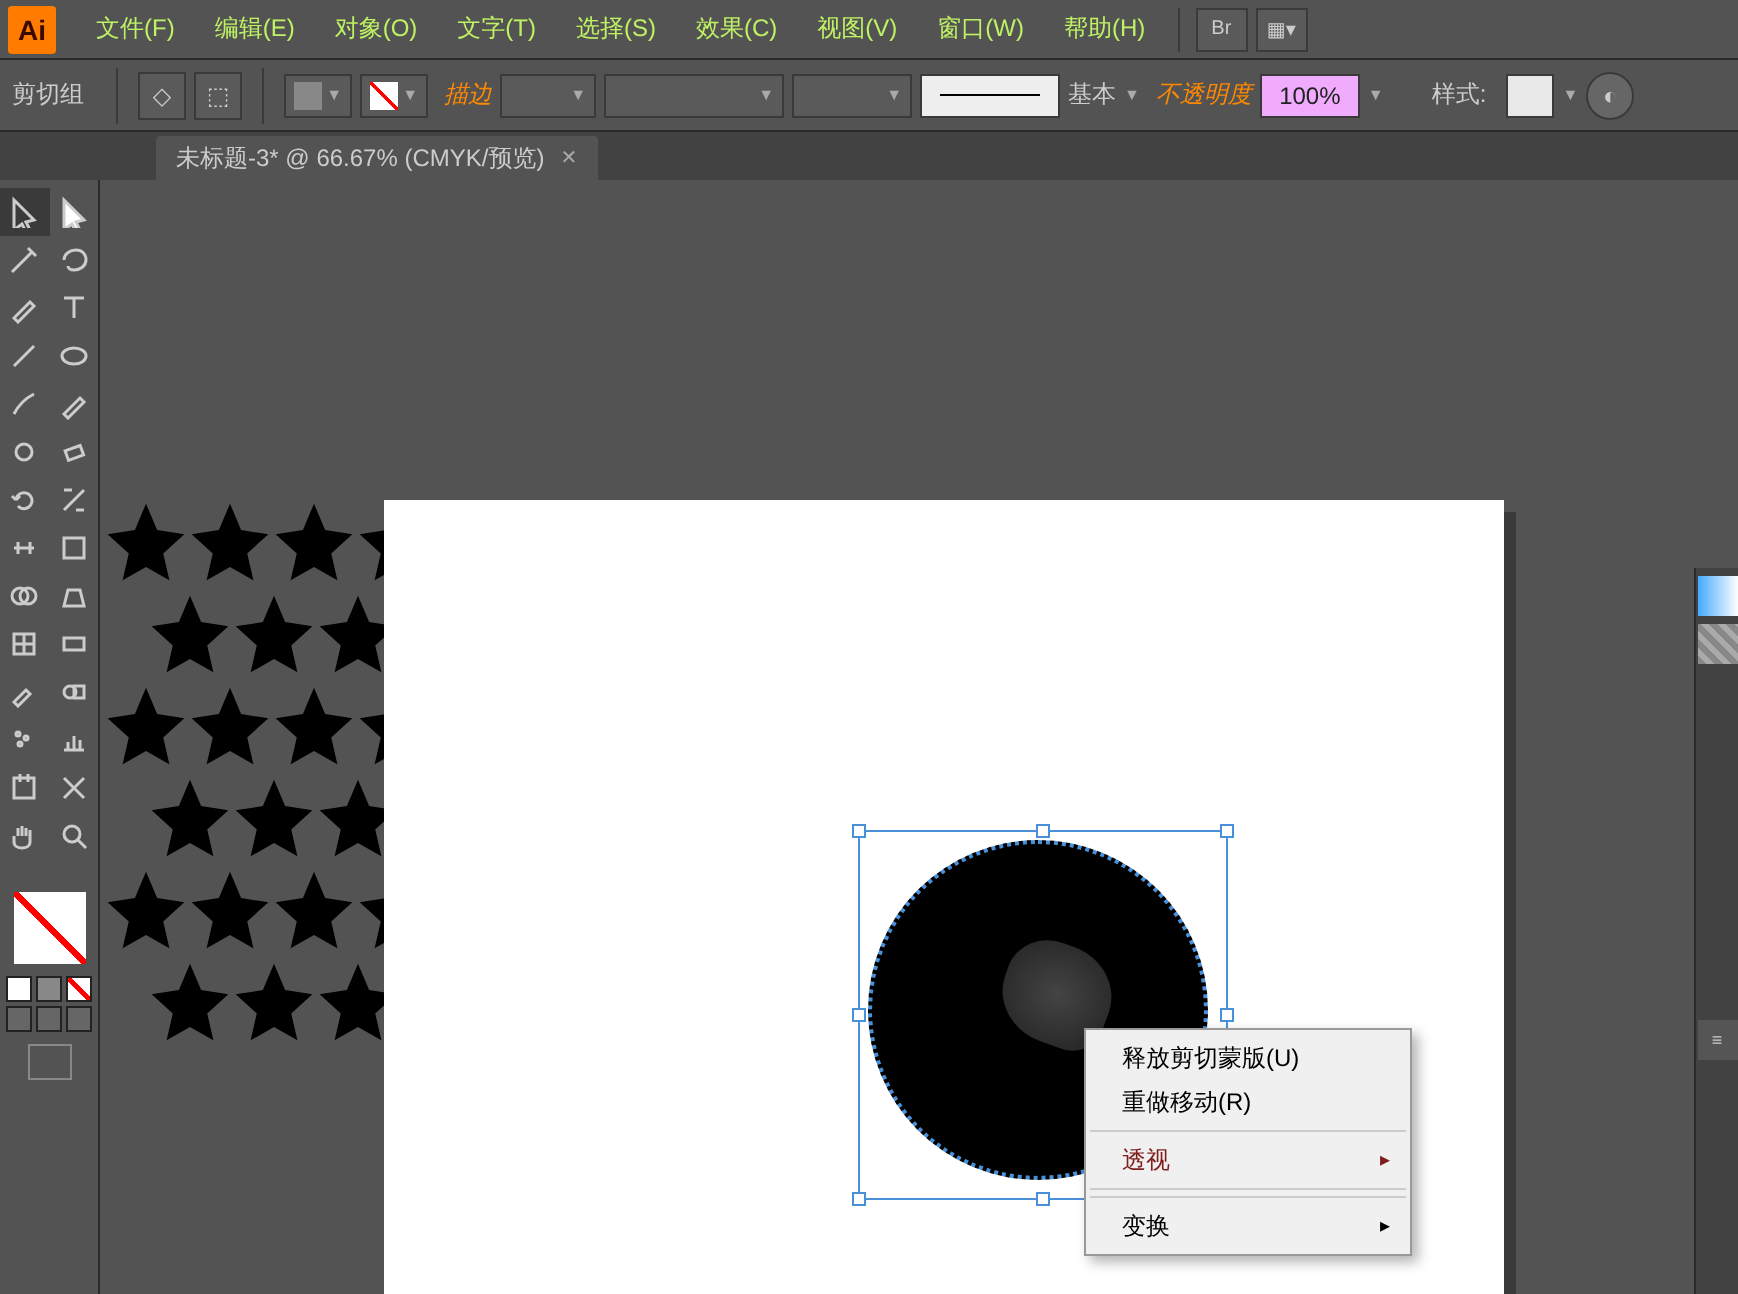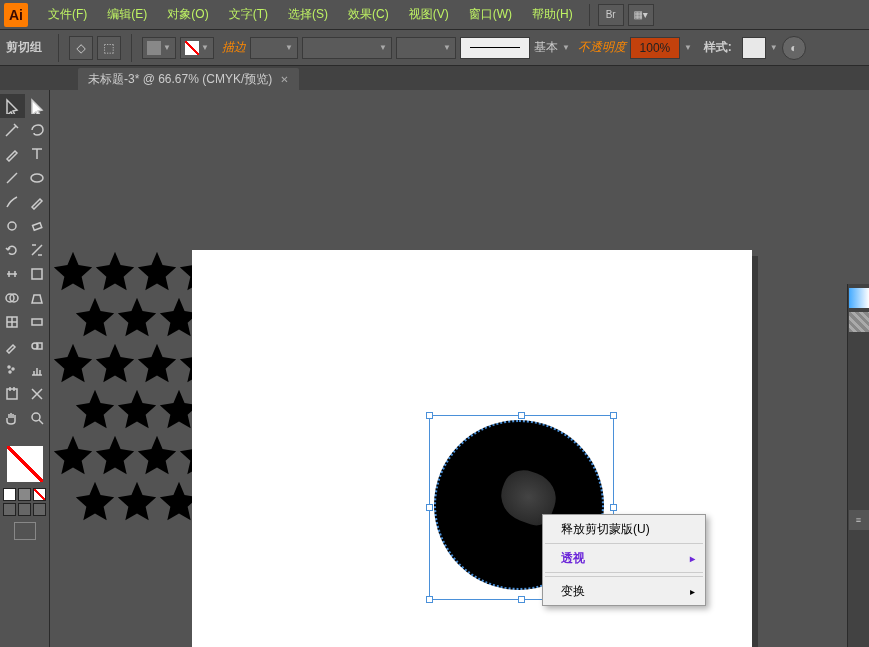--- a/index.html
+++ b/index.html
@@ -5,29 +5,29 @@
 * { margin: 0; padding: 0; box-sizing: border-box; font-family: "Microsoft YaHei", sans-serif; font-size: 12px; user-select: none; }
 body { width: 869px; height: 647px; background: #535353; overflow: hidden; position: relative; }
 
 .menubar { height: 30px; background: #535353; display: flex; align-items: center; padding-left: 4px; border-bottom: 1px solid #2a2a2a; }
 .ai-logo { width: 24px; height: 24px; background: #ff7c00; color: #3a0a00; display: flex; align-items: center; justify-content: center; font-weight: bold; font-size: 14px; border-radius: 2px; margin-right: 10px; }
 .menu-item { color: #bef264; padding: 6px 10px; cursor: default; }
 .menu-sep { width: 1px; height: 22px; background: #3a3a3a; margin: 0 6px; }
 .menu-icon-btn { width: 26px; height: 22px; background: #5a5a5a; border: 1px solid #3a3a3a; margin: 0 2px; display: flex; align-items: center; justify-content: center; color: #ccc; font-size: 10px; }
 
 .control-bar { height: 36px; background: #535353; display: flex; align-items: center; padding: 0 6px; border-bottom: 1px solid #2a2a2a; gap: 4px; }
-.ctrl-label { color: #ccc; margin-right: 6px; font-weight: bold; }
+.ctrl-label { color: #ccc; margin-right: 6px; }
 .ctrl-btn { width: 24px; height: 24px; background: #5a5a5a; border: 1px solid #3a3a3a; display: flex; align-items: center; justify-content: center; color: #ccc; }
 .ctrl-group-sep { width: 1px; height: 28px; background: #3a3a3a; margin: 0 6px; }
 .stroke-lbl { color: #ff8800; margin-left: 4px; font-style: italic; }
 .ctrl-dropdown { height: 22px; background: #5a5a5a; border: 1px solid #3a3a3a; color: #ccc; padding: 0 18px 0 6px; position: relative; display: flex; align-items: center; min-width: 48px; }
 .ctrl-dropdown::after { content: "▼"; position: absolute; right: 4px; font-size: 8px; color: #aaa; }
 .line-preview { width: 70px; height: 22px; background: #eee; border: 1px solid #3a3a3a; display: flex; align-items: center; justify-content: center; }
 .line-preview::before { content: ""; width: 50px; height: 1px; background: #000; }
-.opacity-input { width: 50px; height: 22px; background: #c2410c; border: 1px solid #3a3a3a; color: #222; text-align: center; }
+.opacity-input { width: 50px; height: 22px; background: #f0abfc; border: 1px solid #3a3a3a; color: #222; text-align: center; }
 .style-swatch { width: 24px; height: 22px; background: #e8e8e8; border: 1px solid #3a3a3a; }
 
 .tab-bar { height: 24px; background: #424242; display: flex; align-items: flex-end; padding-left: 78px; }
 .doc-tab { height: 22px; background: #535353; color: #ccc; padding: 4px 10px; border-radius: 2px 2px 0 0; display: flex; align-items: center; gap: 8px; }
 .tab-close { font-size: 10px; color: #aaa; }
 
 .workspace { position: absolute; top: 90px; left: 0; right: 0; bottom: 0; display: flex; }
 
 .toolbox { width: 50px; background: #535353; border-right: 1px solid #2a2a2a; padding: 4px 0; }
 .tool-row { display: flex; height: 24px; }
@@ -54,21 +54,21 @@
 .handle { position: absolute; width: 7px; height: 7px; background: #fff; border: 1px solid #4a90d9; }
 .h-tl { top: -4px; left: -4px; } .h-tc { top: -4px; left: 50%; margin-left: -4px; }
 .h-tr { top: -4px; right: -4px; } .h-ml { top: 50%; left: -4px; margin-top: -4px; }
 .h-mr { top: 50%; right: -4px; margin-top: -4px; } .h-bl { bottom: -4px; left: -4px; }
 .h-bc { bottom: -4px; left: 50%; margin-left: -4px; } .h-br { bottom: -4px; right: -4px; }
 .black-circle { width: 170px; height: 170px; background: #000; border-radius: 50%; border: 2px dotted #4a90d9; position: relative; }
 .inner-blob { position: absolute; top: 50px; left: 65px; width: 55px; height: 50px; background: radial-gradient(#444, #222); border-radius: 40% 50% 30% 50%; transform: rotate(20deg); }
 
 .context-menu { position: absolute; top: 424px; left: 492px; width: 164px; background: #f0f0f0; border: 1px solid #999; box-shadow: 3px 3px 6px rgba(0,0,0,0.3); padding: 3px 0; z-index: 100; }
 .ctx-item { height: 22px; display: flex; align-items: center; padding: 0 24px 0 18px; color: #000; position: relative; }
-.ctx-item.disabled { color: #6d28d9; font-weight: bold; }
+.ctx-item.disabled { color: #7f1d1d; }
 .ctx-item.highlight { background: #5ba7e8; }
 .ctx-item.has-sub::after { content: "▸"; position: absolute; right: 10px; font-size: 10px; }
 .ctx-sep { height: 1px; background: #ccc; margin: 3px 2px; }
 
 .right-dock { width: 22px; background: #424242; border-left: 1px solid #2a2a2a; position: absolute; right: 0; top: 194px; bottom: 0; }
 .dock-ic { width: 20px; height: 20px; margin: 4px auto; background: #666; }
 </style>
 </head>
 <body>
 
@@ -105,21 +105,21 @@
   <span class="stroke-lbl">描边</span>
   <div class="ctrl-dropdown"></div>
   <div class="ctrl-dropdown" style="width:90px"></div>
   <div class="ctrl-dropdown" style="width:60px"></div>
   <div class="line-preview"></div>
   <span style="color:#ccc">基本</span>
   <span style="font-size:8px;color:#aaa">▼</span>
   <span class="stroke-lbl">不透明度</span>
   <input class="opacity-input" value="100%" style="">
   <span style="font-size:8px;color:#aaa">▼</span>
-  <span class="ctrl-label" style="margin-left:8px">样式:</span>
+  <span class="ctrl-label" style="margin-left:20px">样式:</span>
   <div class="style-swatch"></div>
   <span style="font-size:8px;color:#aaa">▼</span>
   <div class="ctrl-btn" style="border-radius:50%;background:#666">◐</div>
 </div>
 
 <div class="tab-bar">
   <div class="doc-tab">
     <span>未标题-3* @ 66.67% (CMYK/预览)</span>
     <span class="tab-close">✕</span>
   </div>
@@ -410,20 +410,21 @@
         <div class="handle h-ml"></div>
         <div class="handle h-mr"></div>
         <div class="handle h-bl"></div>
         <div class="handle h-bc"></div>
         <div class="handle h-br"></div>
       </div>
     </div>
 
     <div class="context-menu" id="ctxmenu">
         <div class="ctx-item">释放剪切蒙版(U)</div>
+        <div class="ctx-item">重做移动(R)</div>
         <div class="ctx-sep"></div>
         <div class="ctx-item disabled has-sub">透视</div>
         <div class="ctx-sep"></div>
         <div class="ctx-sep"></div>
         <div class="ctx-item has-sub">变换</div>
       </div>
   </div>
 
   <div class="right-dock">
     <div class="dock-ic" style="background:linear-gradient(90deg,#4af,#fff)"></div>

